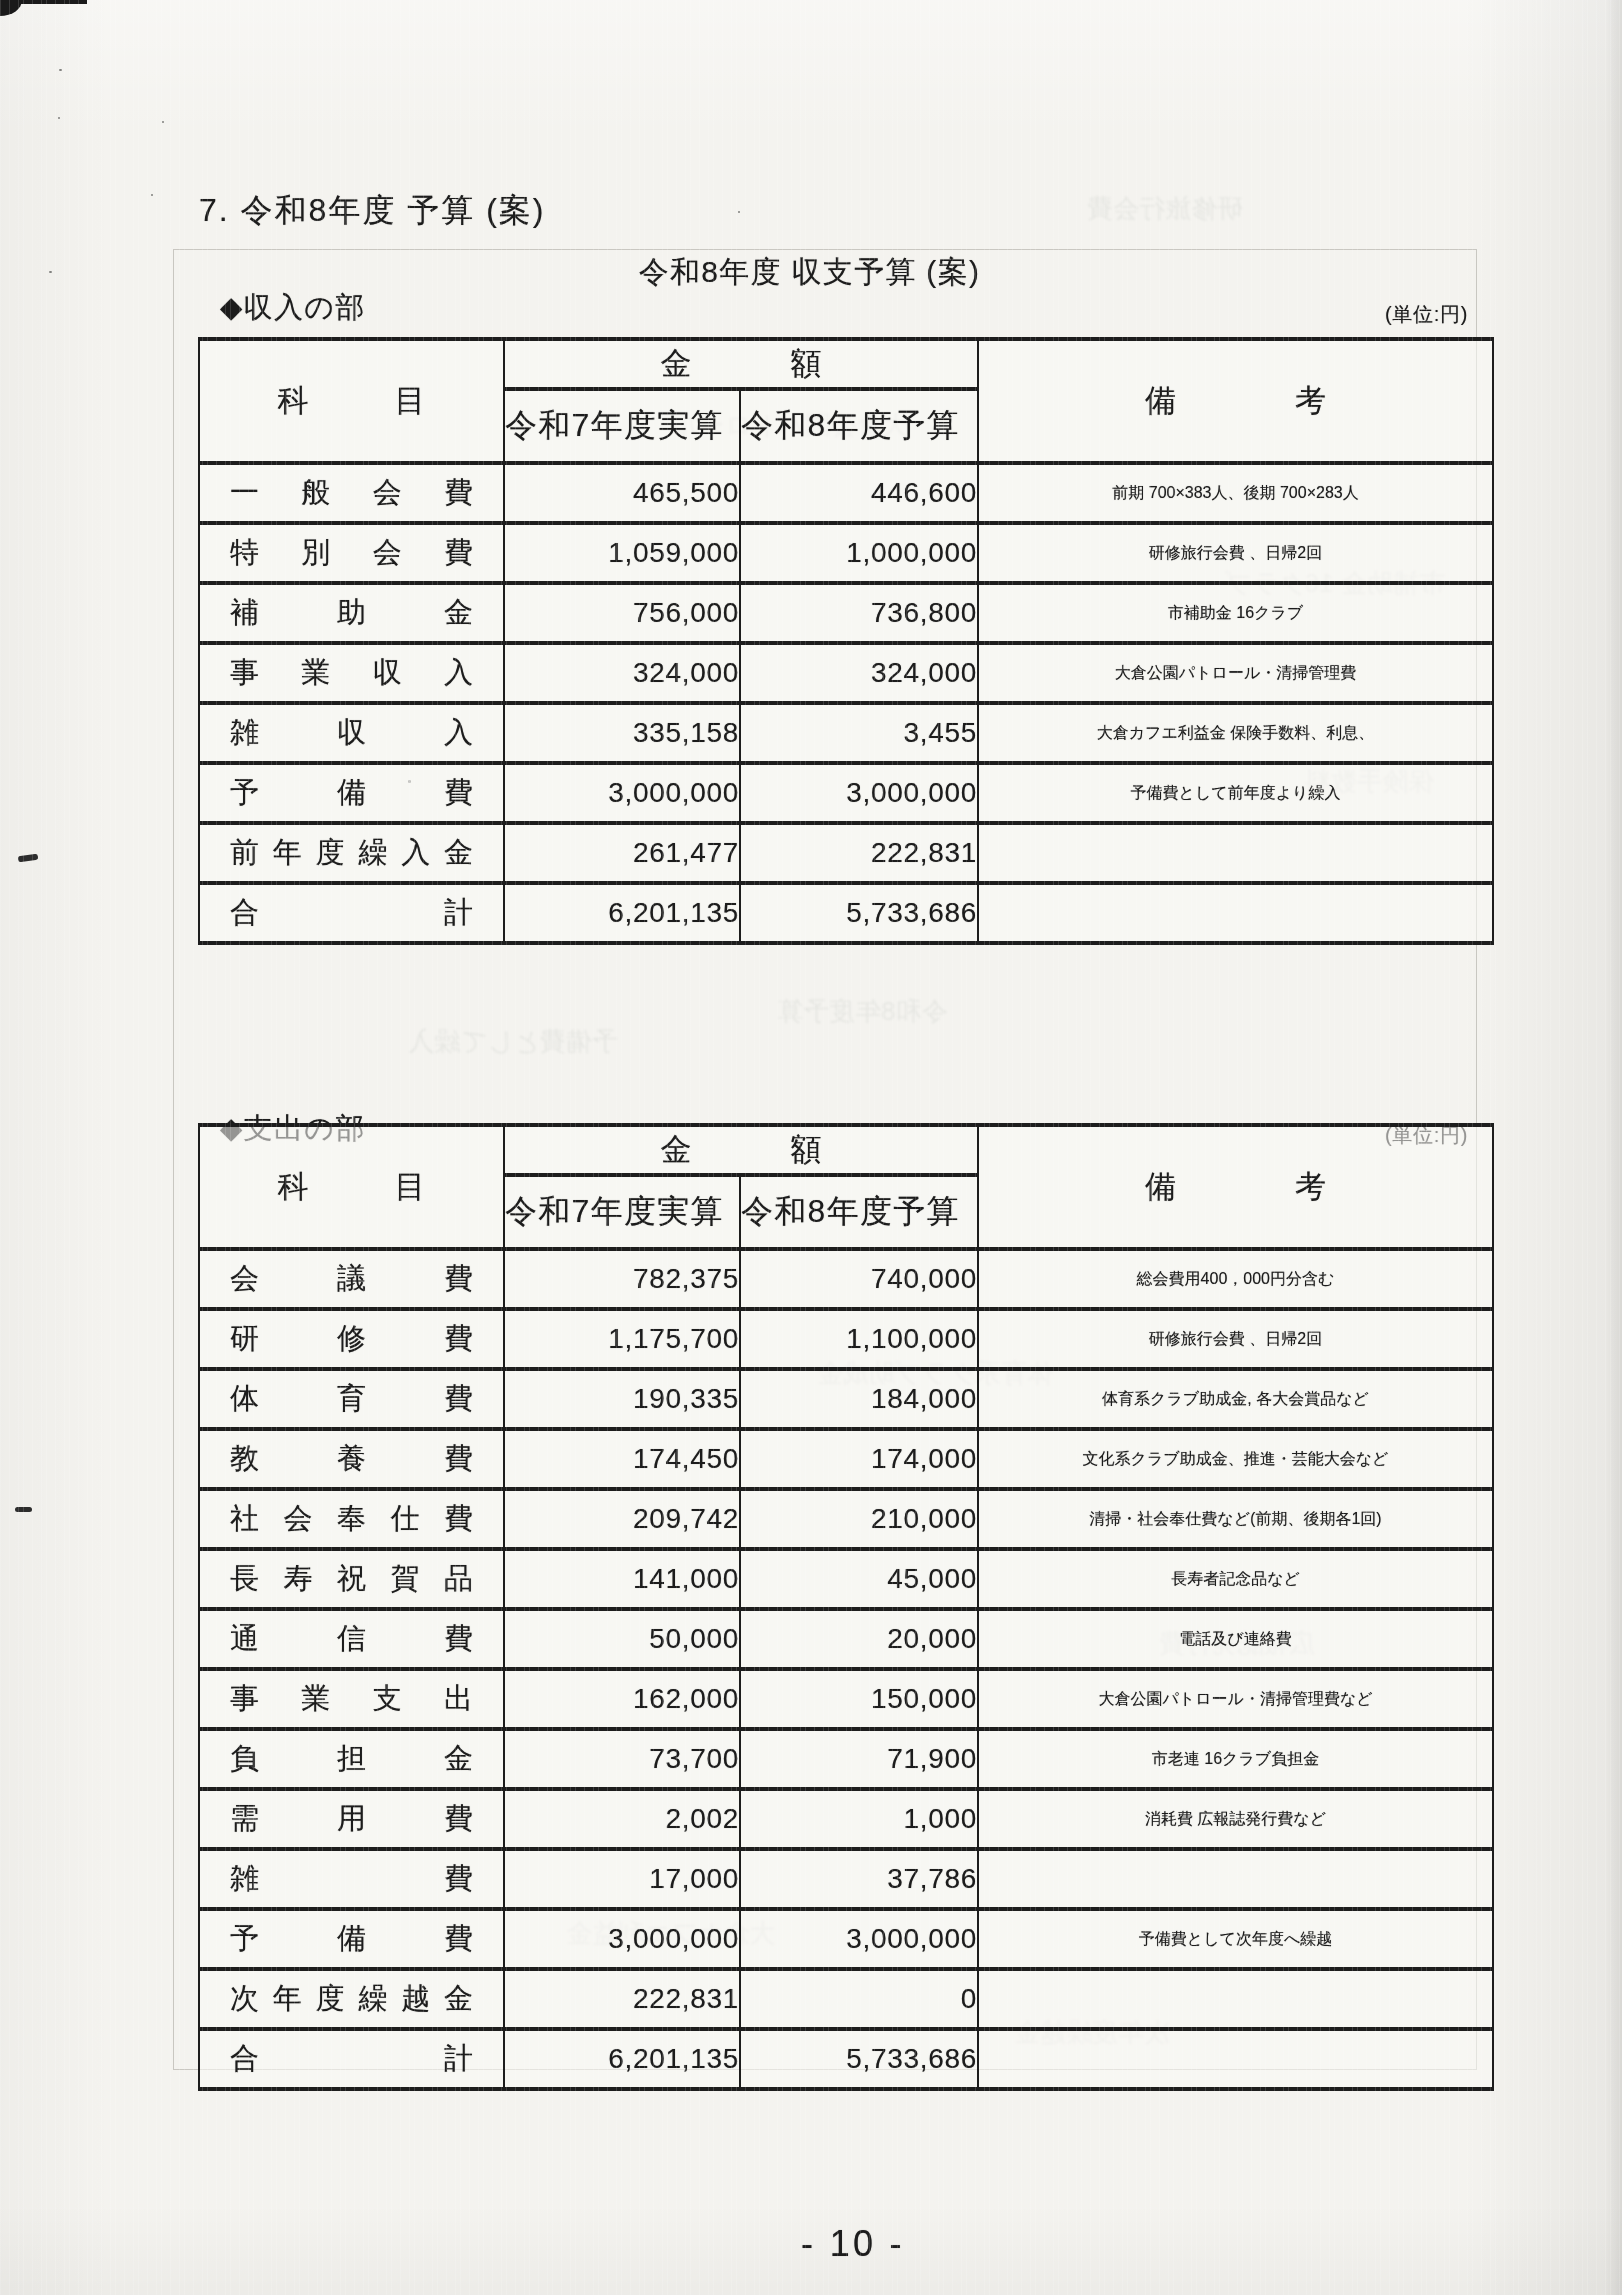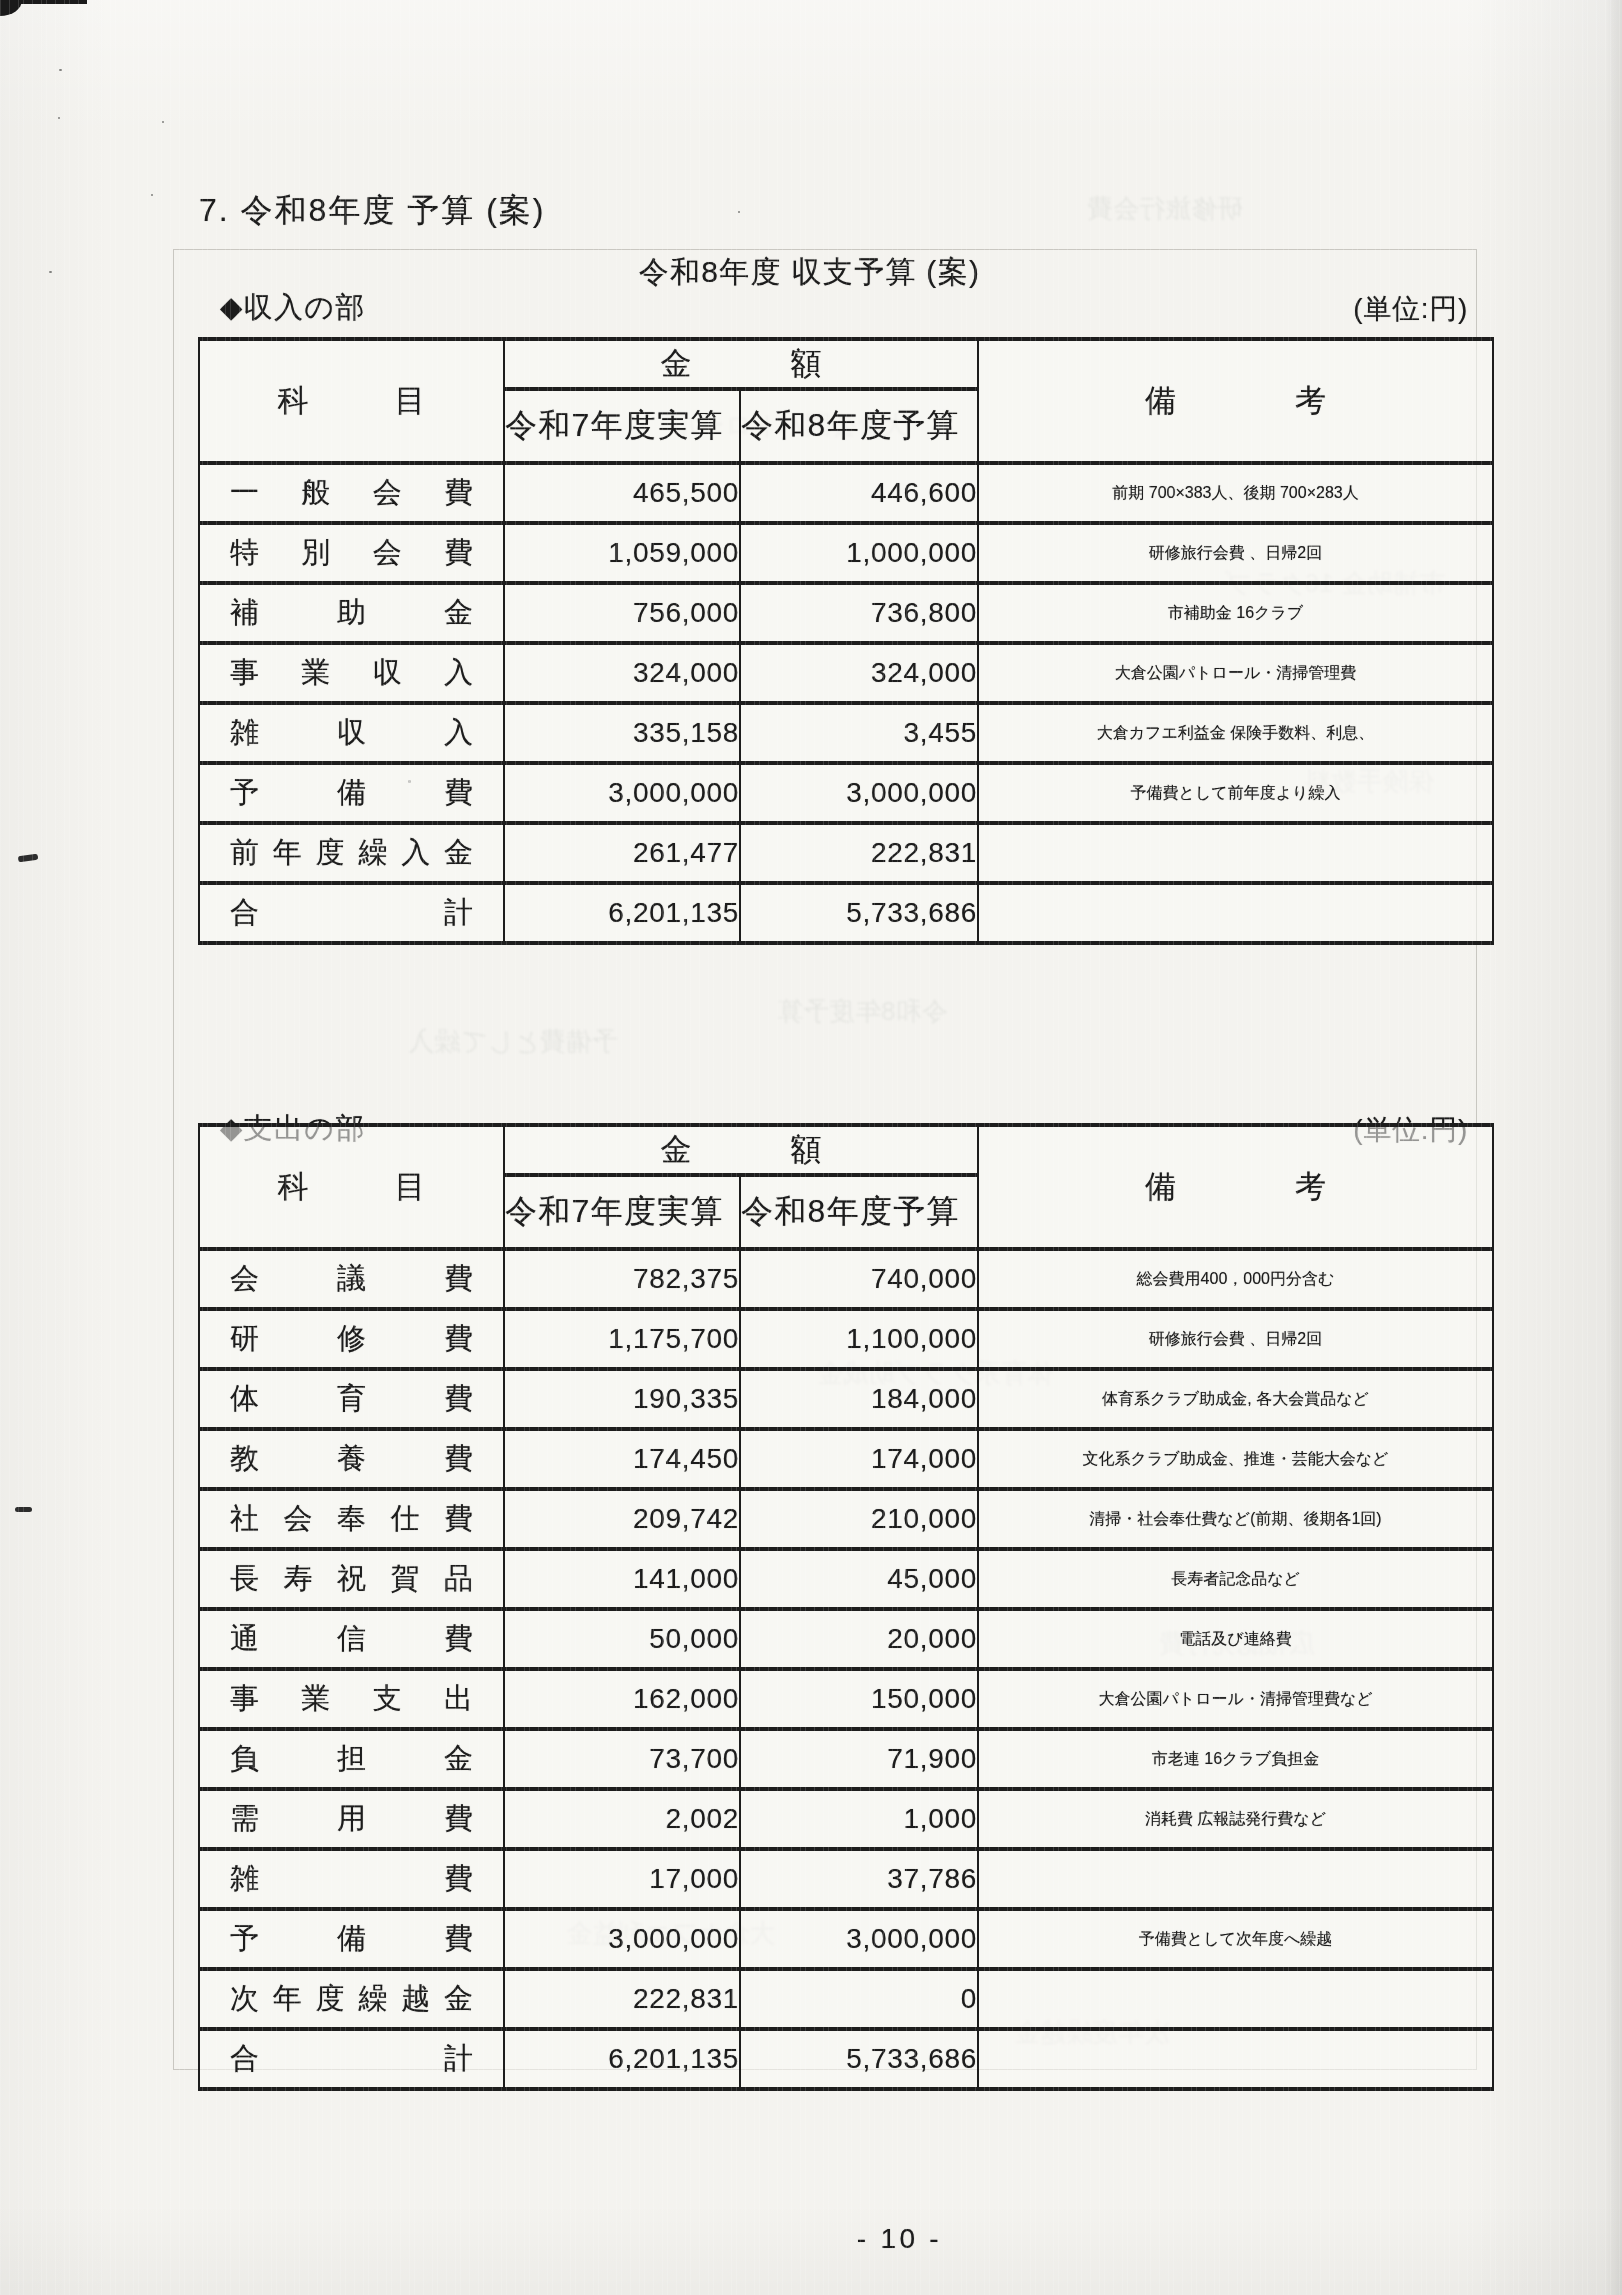--- a/index.html
+++ b/index.html
@@ -16,21 +16,21 @@
     content:"";position:absolute;inset:0;pointer-events:none;opacity:.28;
     background:repeating-linear-gradient(90deg, rgba(255,255,255,.5) 0 0.7px, transparent 0.7px 4.6px);
   }
   .ink{text-shadow:0 0 0.8px rgba(25,25,25,.5);}
   
   .doc-title{position:absolute;left:199px;top:157px;font-size:32px;letter-spacing:2px;font-weight:500;margin-top:32px;}
   .caption{position:absolute;left:198px;top:252px;width:1295px;text-align:center;transform:translateX(-36px);
            font-size:30px;letter-spacing:1.3px;font-weight:500;}
   .section-line{position:absolute;left:198px;width:1295px;display:flex;justify-content:space-between;align-items:flex-end;}
   .section-line .heading{font-size:29px;letter-spacing:1.3px;font-weight:500;margin-left:22px;}
-  .section-line .unit{font-size:28px;letter-spacing:0.7px;padding-right:25px;}
+  .section-line .unit{font-size:20px;letter-spacing:0.7px;padding-right:25px;}
   #income-line{top:288px;}
   #expenditure-line{top:1109px;}
   
   table.budget{position:absolute;left:198px;width:1295px;border-collapse:collapse;table-layout:fixed;
                background:rgba(250,249,245,.55);}
   table.budget th,table.budget td{
     border-left:2.6px solid #1d1d1d;border-right:2.6px solid #1d1d1d;
     border-top:4px solid #1d1d1d;border-bottom:4px solid #1d1d1d;
     padding:0;font-weight:500;overflow:hidden;
   }
@@ -43,21 +43,21 @@
   .spread{display:flex;justify-content:space-between;align-items:center;padding:0 30px;font-size:29px;}
   th .spread-center{display:flex;justify-content:center;align-items:center;font-size:31px;}
   th.th-item .spread-center{gap:86px;}
   th.th-amount .spread-center{gap:99px;}
   th.th-remarks .spread-center{gap:119px;}
   th.th-year{font-size:32px;letter-spacing:1.3px;text-align:left;}
   td.amount{text-align:right;padding-right:22.4px;font-size:28px;letter-spacing:0.7px;margin-left:16px;}
   td.remarks{text-align:center;padding-left:13px;font-size:16px;white-space:nowrap;}
   
   .footnote{position:absolute;left:241px;top:2131px;font-size:26px;letter-spacing:1.3px;font-weight:500;}
-  .page-number{position:absolute;left:764px;top:2223px;width:178px;text-align:right;font-size:28px;letter-spacing:3.3px;}
+  .page-number{position:absolute;left:764px;top:2223px;width:178px;text-align:center;font-size:36px;letter-spacing:3.3px;}
   
   .ghost-box{position:absolute;left:173px;top:249px;width:1302px;height:1819px;
              border:1.3px solid rgba(158,156,147,.5);pointer-events:none;}
   .ghost{position:absolute;transform:scaleX(-1);color:#79857f;opacity:.11;filter:blur(0.9px);
          font-size:26px;white-space:nowrap;pointer-events:none;}
   .art{position:absolute;background:#1a1a1a;}
   .speck{position:absolute;background:#5a5a58;border-radius:50%;opacity:.75;}
   .edge-right{position:absolute;right:0;top:0;width:18.4px;height:100%;
               background:linear-gradient(90deg,transparent,rgba(0,0,0,.07));}
 </style>

